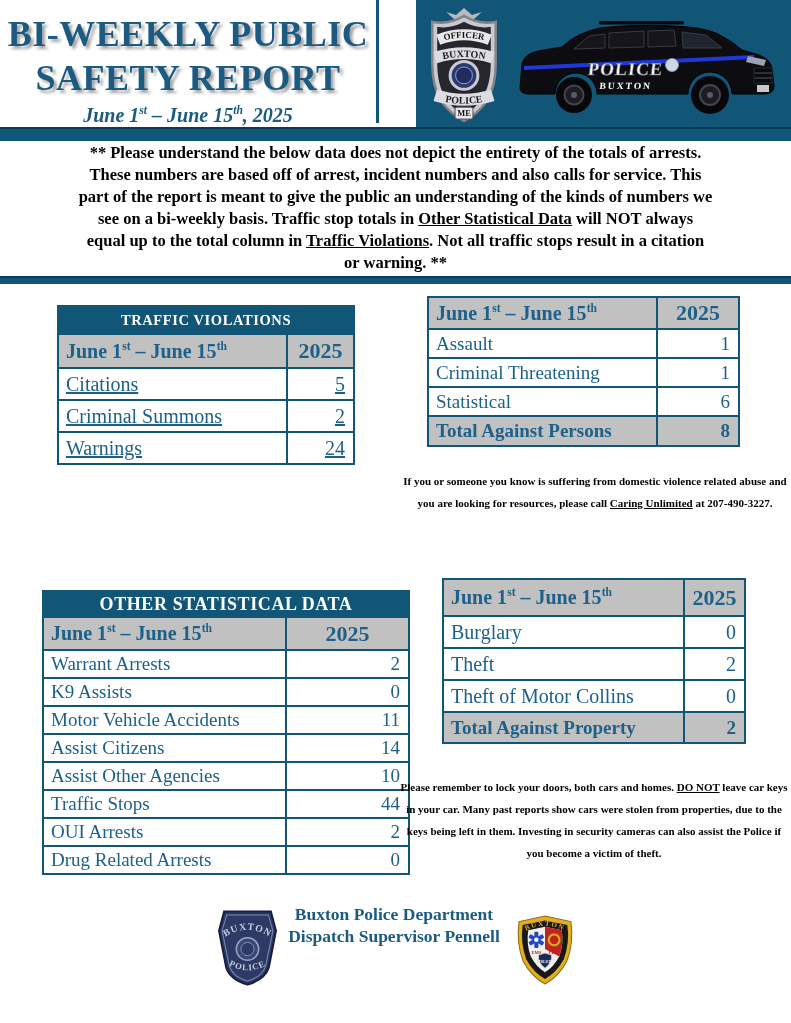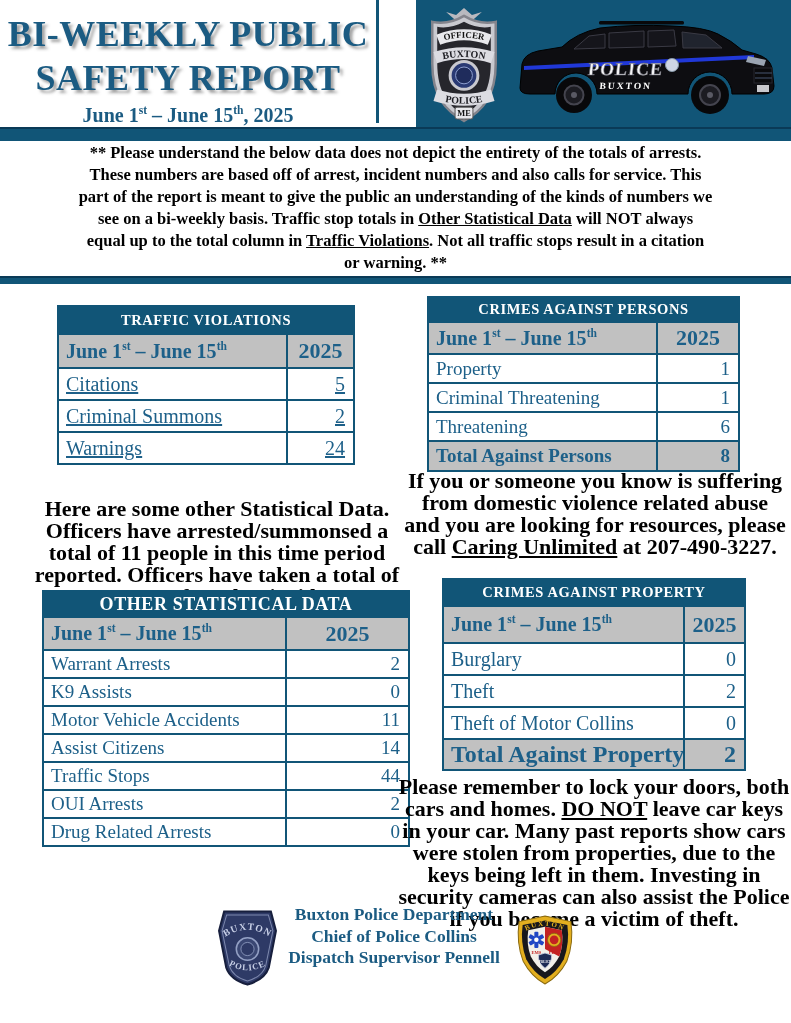--- a/index.html
+++ b/index.html
@@ -12,21 +12,21 @@
   html,body{margin:0;padding:0;background:#ffffff;}
   .page{
     position:relative;width:791px;height:1023px;background:#fff;overflow:hidden;
     font-family:"Liberation Serif","DejaVu Serif",serif;
   }
   
   .header-teal{position:absolute;left:416px;top:0;width:375px;height:141px;background:var(--teal);}
   .header-bar{position:absolute;left:0;top:127px;width:791px;height:14px;background:var(--teal);border-top:2px solid var(--teal-dark);box-sizing:border-box;}
   .title-box{position:absolute;left:0;top:0;width:379px;height:123px;background:#fff;border-right:3px solid var(--teal);text-align:center;box-sizing:border-box;padding-top:12px;}
   .title-box h1{margin:0;font-size:36px;line-height:44px;font-weight:bold;color:var(--title);text-shadow:3px 3px 3px rgba(90,90,90,.55);letter-spacing:.5px;}
-  .hdate{margin-top:4px;font-size:20px;font-weight:bold;color:var(--title);}
+  .hdate{margin-top:4px;font-size:20px;font-weight:bold;color:var(--title);font-style:italic;}
   sup{font-size:.58em;vertical-align:super;line-height:0;}
   .badge-svg{position:absolute;left:424px;top:6px;}
   .car-svg{position:absolute;left:504px;top:8px;}
   
   .disclaimer{position:absolute;left:78px;top:142px;width:635px;text-align:center;
     font-weight:bold;font-size:16.5px;line-height:22px;color:#000;}
   .u{text-decoration:underline;}
   .divider{position:absolute;left:0;top:276px;width:791px;height:8px;background:var(--teal);border-top:2px solid var(--teal-dark);box-sizing:border-box;}
   
   table{border-collapse:collapse;position:absolute;table-layout:fixed;}
@@ -50,23 +50,23 @@
   #tbl-persons tr.total td{height:30px;font-size:19px;}
   #tbl-other{left:42px;top:590px;width:366px;}
   #tbl-other .tbl-title{height:26px;font-size:18px;}
   #tbl-other .hdr td{height:33px;}
   #tbl-other tr.data td{height:28px;}
   #tbl-other .lbl,#tbl-other .val{font-size:19px;}
   #tbl-property{left:442px;top:578px;width:302px;}
   #tbl-property .tbl-title{height:27px;}
   #tbl-property .hdr td{height:37px;}
   #tbl-property tr.data td{height:32px;}
-  #tbl-property tr.total td{height:31px;font-size:24px;}
-  
-  .note{position:absolute;text-align:center;font-weight:bold;font-size:22px;line-height:22px;color:#000;}
+  #tbl-property tr.total td{height:31px;font-size:19px;}
+  
+  .note{position:absolute;text-align:center;font-weight:bold;font-size:11px;line-height:22px;color:#000;}
   #note-stats{left:28px;top:498px;width:378px;}
   #note-dv{left:402px;top:470px;width:386px;}
   #note-lock{left:398px;top:776px;width:392px;}
   
   .footer-text{position:absolute;left:283px;top:904px;width:222px;text-align:center;
     font-weight:bold;font-size:17.5px;line-height:21.5px;color:var(--title);}
   .patch-left{position:absolute;left:216px;top:908px;}
   .patch-right{position:absolute;left:513px;top:914px;}
 </style>
 </head>
@@ -159,50 +159,46 @@
         </tr>
   </tbody>
     </table>
 
   <table id="tbl-persons">
     <colgroup>
         <col style="width:229px">
         <col style="width:82px">
       </colgroup>
     <tbody>
-        <tr>
-          <td class="tbl-title" colspan="2">CRIMES AGAINST PERSONS</td>
-        </tr>
     <tr class="hdr">
       <td class="period"><span>June 1</span><sup>st</sup><span> – June 15</span><sup>th</sup></td>
       <td class="year">2025</td>
     </tr>
     <tr class="data">
-          <td class="lbl">Property</td>
+          <td class="lbl">Assault</td>
           <td class="val">1</td>
         </tr>
     <tr class="data">
           <td class="lbl">Criminal Threatening</td>
           <td class="val">1</td>
         </tr>
     <tr class="data">
-          <td class="lbl">Threatening</td>
+          <td class="lbl">Statistical</td>
           <td class="val">6</td>
         </tr>
     <tr class="total">
           <td class="lbl">Total Against Persons</td>
           <td class="val">8</td>
         </tr>
   </tbody>
     </table>
 
   <div id="note-dv" class="note">
     <span>If you or someone you know is suffering from domestic violence related abuse and you are looking for resources, please call </span><span class="u">Caring Unlimited</span><span> at 207-490-3227.</span>
   </div>
-  <div id="note-stats" class="note">Here are some other Statistical Data. Officers have arrested/summonsed a total of 11 people in this time period reported. Officers have taken a total of 23 reports for other incidents investigated.</div>
 
   <table id="tbl-other">
     <colgroup>
         <col style="width:243px">
         <col style="width:123px">
       </colgroup>
     <tbody>
         <tr>
           <td class="tbl-title" colspan="2">OTHER STATISTICAL DATA</td>
         </tr>
@@ -220,43 +216,44 @@
         </tr>
     <tr class="data">
           <td class="lbl">Motor Vehicle Accidents</td>
           <td class="val">11</td>
         </tr>
     <tr class="data">
           <td class="lbl">Assist Citizens</td>
           <td class="val">14</td>
         </tr>
     <tr class="data">
+          <td class="lbl">Assist Other Agencies</td>
+          <td class="val">10</td>
+        </tr>
+    <tr class="data">
           <td class="lbl">Traffic Stops</td>
           <td class="val">44</td>
         </tr>
     <tr class="data">
           <td class="lbl">OUI Arrests</td>
           <td class="val">2</td>
         </tr>
     <tr class="data">
           <td class="lbl">Drug Related Arrests</td>
           <td class="val">0</td>
         </tr>
   </tbody>
     </table>
 
   <table id="tbl-property">
     <colgroup>
         <col style="width:241px">
         <col style="width:61px">
       </colgroup>
     <tbody>
-        <tr>
-          <td class="tbl-title" colspan="2">CRIMES AGAINST PROPERTY</td>
-        </tr>
     <tr class="hdr">
       <td class="period"><span>June 1</span><sup>st</sup><span> – June 15</span><sup>th</sup></td>
       <td class="year">2025</td>
     </tr>
     <tr class="data">
           <td class="lbl">Burglary</td>
           <td class="val">0</td>
         </tr>
     <tr class="data">
           <td class="lbl">Theft</td>
@@ -283,21 +280,20 @@
     <path id="plB" d="M11,27 Q31,15 51,27" fill="none"></path>
     <text font-size="9.5" font-weight="bold" letter-spacing="1" fill="#c7cfe6"><textPath href="#plB" startOffset="50%" text-anchor="middle">BUXTON</textPath></text>
     <circle cx="31" cy="40" r="11" fill="#3a4773" stroke="#93a0c4" stroke-width="1.5"></circle>
     <circle cx="31" cy="40" r="6.5" fill="#2e3a66" stroke="#93a0c4" stroke-width="0.8"></circle>
     <path id="plP" d="M11,55 Q31,67 51,55" fill="none"></path>
     <text font-size="8.5" font-weight="bold" letter-spacing="1" fill="#c7cfe6"><textPath href="#plP" startOffset="50%" text-anchor="middle">POLICE</textPath></text>
   </svg>
 
   <div class="footer-text">
     <div>Buxton Police Department</div>
-    <div>Chief of Police Collins</div>
     <div>Dispatch Supervisor Pennell</div>
   </div>
 
   <svg class="patch-right" width="64" height="72" viewBox="0 0 63 70">
     <path d="M31.5,1.5 L57,7 Q60,28 53,46 Q45,61 31.5,68.5 Q18,61 10,46 Q3,28 6,7 Z" fill="#e3af1f" stroke="#8a6a10" stroke-width="1"></path>
     <path d="M31.5,6 L53.5,10.5 Q56,28 50,44 Q43,57 31.5,63.5 Q20,57 13,44 Q7,28 9.5,10.5 Z" fill="#18181c"></path>
     <path d="M31.5,12 L48,15.5 Q50,29 45.5,41.5 Q40,52 31.5,57 Q23,52 17.5,41.5 Q13,29 15,15.5 Z" fill="#f2f0ea"></path>
     <path d="M31.5,12 L48,15.5 Q50,29 45.5,41.5 L31.5,34 Z" fill="#c32222"></path>
     <path id="prB" d="M13,16 Q31.5,6.5 50,16" fill="none"></path>
     <text font-size="7" font-weight="bold" letter-spacing="1.5" fill="#e3af1f"><textPath href="#prB" startOffset="50%" text-anchor="middle">BUXTON</textPath></text>

